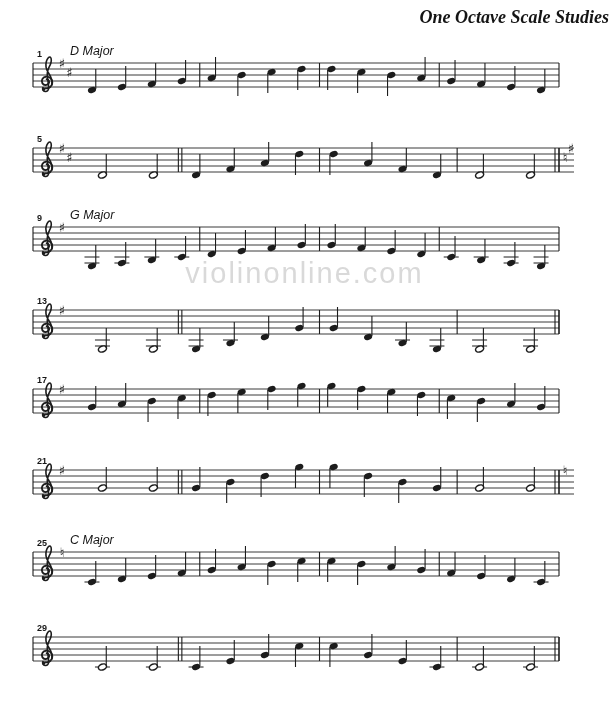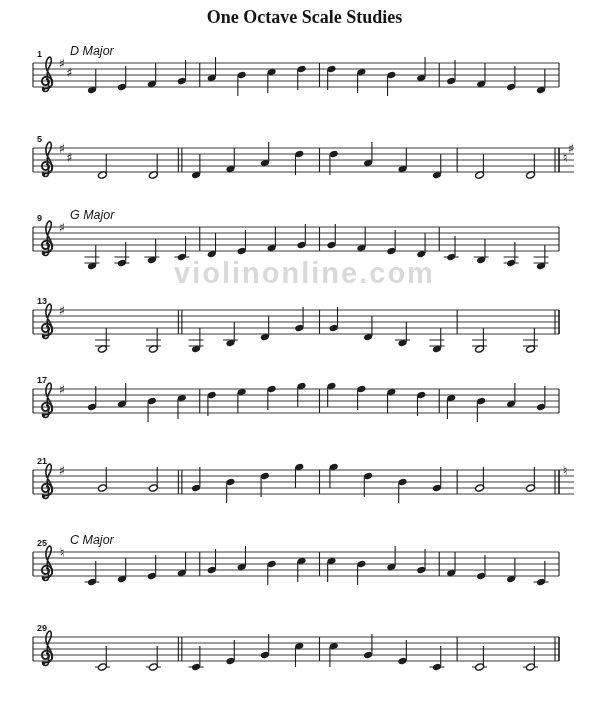--- a/index.html
+++ b/index.html
@@ -1,22 +1,22 @@
 <!DOCTYPE html>
 <html><head>
 <meta charset="utf-8">
 <style>
   html,body{margin:0;padding:0;background:#fff;}
   .page{position:relative;width:609px;height:701px;background:#ffffff;overflow:hidden;
         font-family:"Liberation Sans",sans-serif;}
-  .title{position:absolute;top:7px;left:0;width:100%;text-align:center;
-         font-family:"Liberation Serif",serif;font-weight:bold;
+  .title{position:absolute;top:7px;left:0;width:100%;text-align:right;
+         font-family:"Liberation Serif",serif;font-style:italic;font-weight:bold;
          font-size:18px;color:#141414;z-index:2;}
   .watermark{position:absolute;top:257px;left:0;width:100%;text-align:center;
-         font-weight:bold;font-size:29px;color:#d9d9d9;letter-spacing:2px;z-index:0;
+         font-weight:normal;font-size:29px;color:#d9d9d9;letter-spacing:2px;z-index:0;
          font-family:"Liberation Sans",sans-serif;}
   svg.score{position:absolute;top:0;left:0;z-index:1;}
   svg text{font-family:"Liberation Sans",sans-serif;fill:#161616;}
   text.measure-num{font-size:9px;font-weight:bold;}
   text.section-label{font-size:12.5px;font-style:italic;}
   text.accidental{font-family:"DejaVu Sans",sans-serif;font-size:13px;}
 </style>
 </head>
 <body>
 

